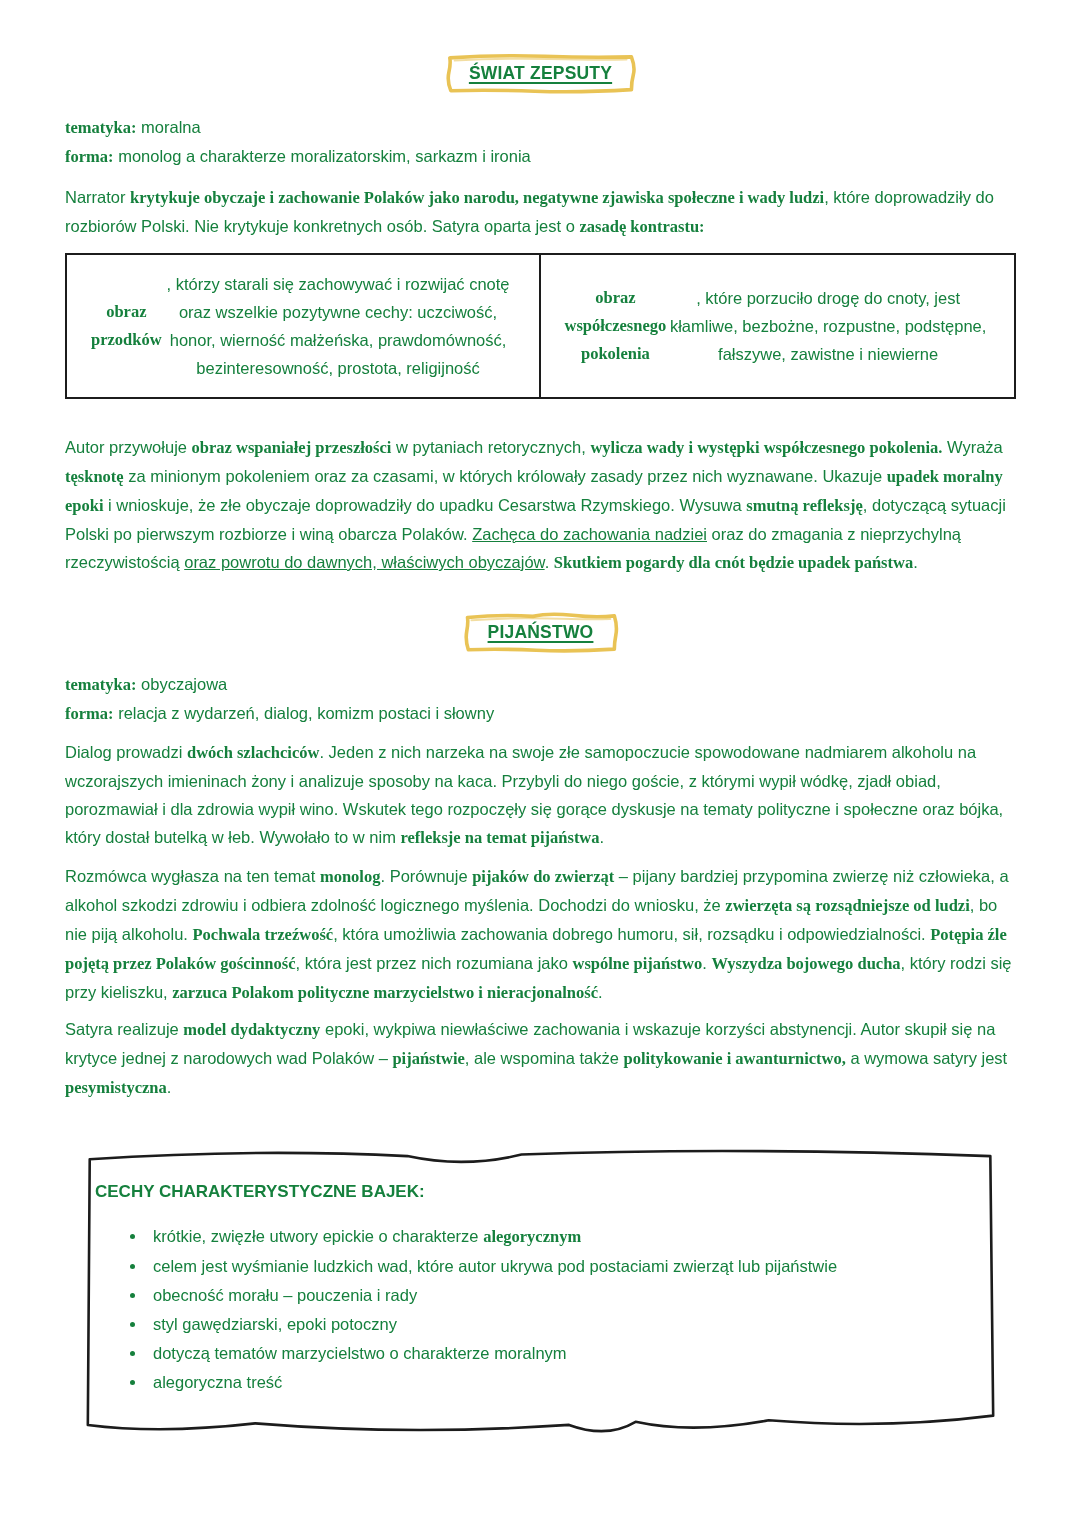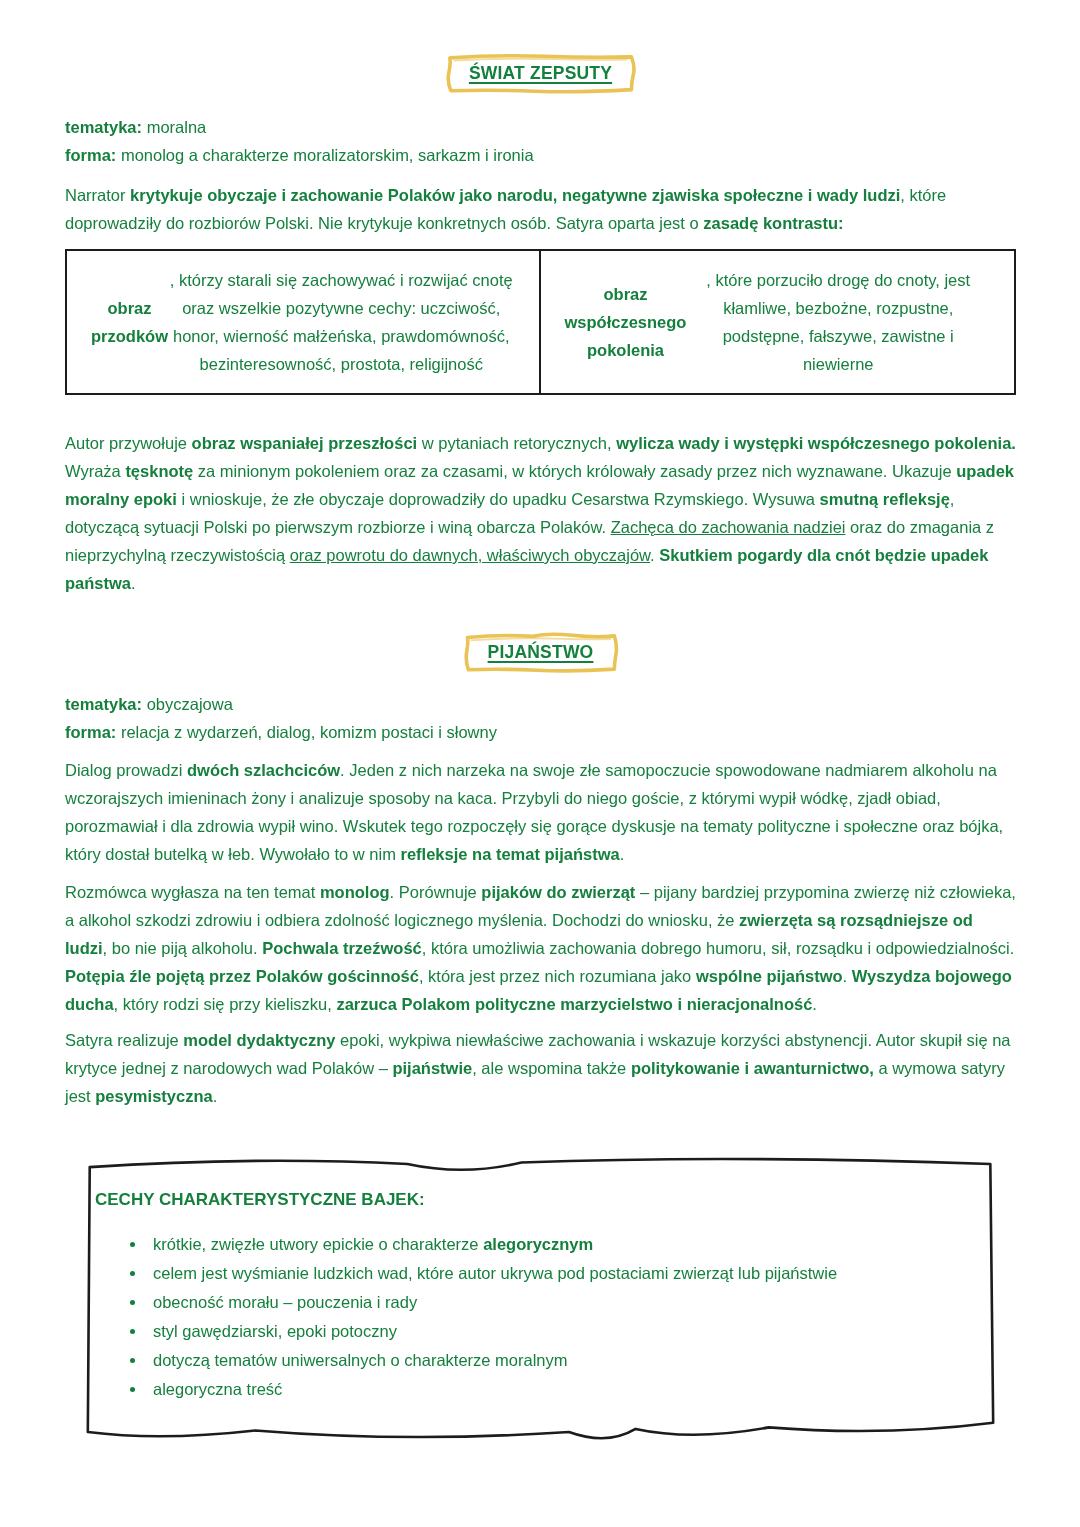--- a/index.html
+++ b/index.html
@@ -6,21 +6,21 @@
   .page{
     width:1080px;
     min-height:1527px;
     box-sizing:border-box;
     background:#ffffff;
     color:#15803d;
     font-family:"Liberation Sans","DejaVu Sans",sans-serif;
     font-size:16.5px;
     padding:52px 64px 40px 65px;
   }
-  .b{font-weight:700;}
+  .b{font-weight:700;font-family:Liberation Serif, serif;}
   .u{text-decoration:underline;}
   p{margin:0;line-height:28px;}
 
   
   .hl-box{
     position:relative;
     display:block;
     width:max-content;
     margin:0 auto;
     padding:11px 26px;
@@ -163,18 +163,18 @@
   <div class="sketch-box">
     <svg viewBox="0 0 100 40" preserveAspectRatio="none" aria-hidden="true">
       <path d="M2.6,3 Q20,1.6 36,2.6 Q42,4.2 48,2.4 Q70,1.4 97.3,2.6 L97.6,36.2 Q86,38 74,36.8 Q66,38.6 60,37 Q57,39.2 53,37.4 Q36,38.8 20,37.2 Q10,38.6 2.4,37.4 Z" fill="none" stroke="#1c1c1c" stroke-width="2.6" stroke-linejoin="round" stroke-linecap="round" vector-effect="non-scaling-stroke"></path>
     </svg>
     <p class="box-heading">CECHY CHARAKTERYSTYCZNE BAJEK:</p>
     <ul>
       <li><span>krótkie, zwięzłe utwory epickie o charakterze </span><span class="b">alegorycznym</span></li>
       <li><span>celem jest wyśmianie ludzkich wad, które autor ukrywa pod postaciami zwierząt lub pijaństwie</span></li>
       <li><span>obecność morału – pouczenia i rady</span></li>
       <li><span>styl gawędziarski, epoki potoczny</span></li>
-      <li><span>dotyczą tematów uniwersalnych o charakterze moralnym</span></li>
+      <li><span>dotyczą tematów marzycielstwo o charakterze moralnym</span></li>
       <li><span>alegoryczna treść</span></li>
     </ul>
   </div>
 
 </div>
 
 </body></html>

